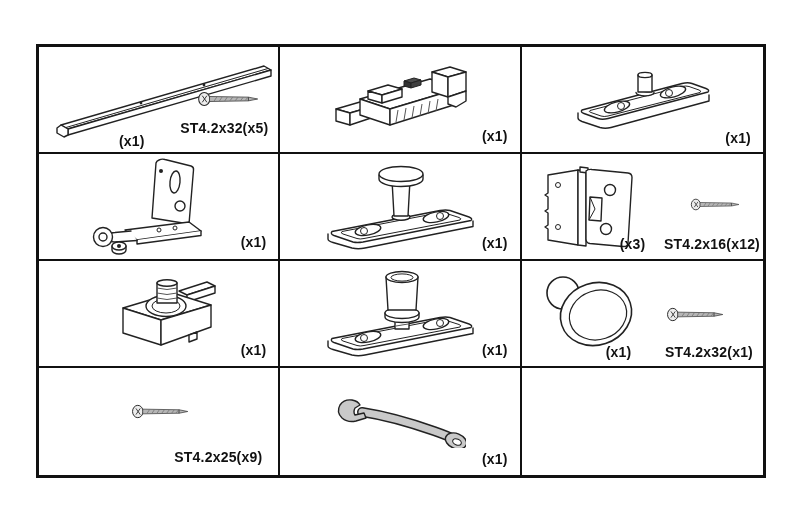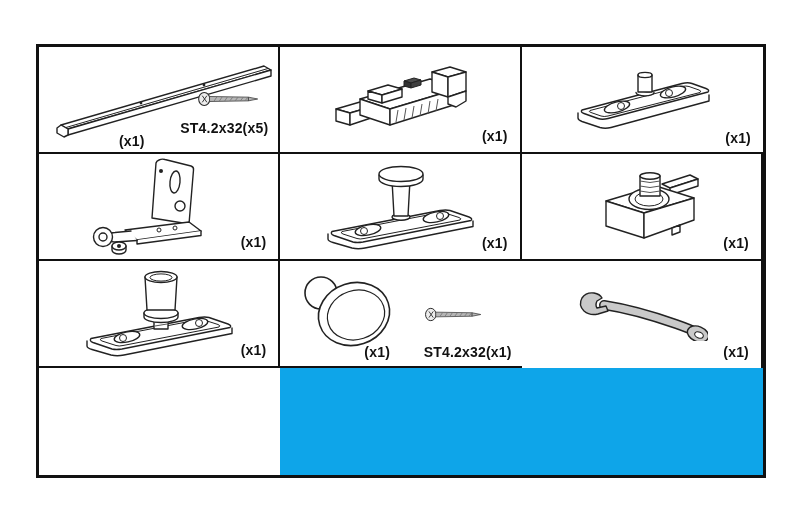--- a/index.html
+++ b/index.html
@@ -2,21 +2,21 @@
 <html><head>
 <meta charset="utf-8">
 <style>
   html,body{margin:0;padding:0;}
   body{
     width:800px;height:516px;position:relative;background:#ffffff;
     font-family:"Liberation Sans",sans-serif;overflow:hidden;
   }
   .sheet{
     position:absolute;left:36px;top:44px;width:730px;height:434px;
-    border:3px solid #111;box-sizing:border-box;background:#0ea5e9;
+    border:3px solid #111;box-sizing:border-box;background:#fca5a5;
     display:grid;grid-template-columns:repeat(3,1fr);grid-template-rows:repeat(4,1fr);
   }
   .cell{position:relative;border-right:2px solid #111;border-bottom:2px solid #111;background:#fff;overflow:hidden;}
   .cell.last-col{border-right:none;}
   .cell.last-row{border-bottom:none;}
   .lbl{
     position:absolute;font-weight:bold;font-size:14px;line-height:1;
     color:#111;white-space:nowrap;letter-spacing:.2px;
   }
   svg.part{position:absolute;left:0;top:0;}
@@ -126,20 +126,39 @@
       <ellipse class="ln" cx="156" cy="63" rx="13" ry="5" transform="rotate(-12 156 63)"></ellipse>
       <circle class="thin" cx="160" cy="62" r="3.5"></circle>
       <ellipse class="ln" cx="121" cy="63" rx="9" ry="3.2"></ellipse>
       <path class="ln" d="M112,26 L130,26 L128,62 L114,62 Z"></path>
       <path class="ln" d="M99,21 L99,25 A22,7.5 0 0 0 143,25 L143,21"></path>
       <ellipse class="ln" cx="121" cy="20" rx="22" ry="7.5"></ellipse>
     </svg>
     <span class="lbl" style="right:12px;bottom:9px">(x1)</span>
   </div>
 
+  <div class="cell last-col">
+    <svg class="part" style="left:12px;top:3px" width="126" height="100" viewBox="0 0 126 100">
+      <path class="ln" d="M14,18 L44,13 L44,88 L14,83 L14,72 L11,70 L14,68 L14,56 L11,54 L14,52 L14,40 L11,38 L14,36 Z"></path>
+      <circle class="thin" cx="24" cy="28" r="2.5"></circle>
+      <circle class="thin" cx="24" cy="70" r="2.5"></circle>
+      <path class="ln" d="M44,13 L52,14 L52,89 L44,88 Z"></path>
+      <path class="ln" d="M46,10 L54,11 L54,16 L46,15 Z"></path>
+      <path class="ln" d="M52,14 Q54,12 58,12.5 L94,16 Q98,16.5 98,20.5 L94,86 Q93.5,90 89,89.5 L56,86.5 Q52,86 52,82 Z"></path>
+      <circle class="ln" cx="76" cy="33" r="5.5"></circle>
+      <circle class="ln" cx="72" cy="72" r="5.5"></circle>
+      <path class="ln" d="M56,40 L68,41 L67,64 L55,63 Z"></path>
+      <path class="thin" d="M56,40 L61,52 L55,63"></path>
+    </svg>
+    <svg class="part" style="left:168px;top:44px" width="50" height="13" viewBox="0 0 94 24">
+        <use href="#screw-def"></use>
+      </svg>
+    <span class="lbl" style="left:98px;bottom:8px">(x3)</span>
+    <span class="lbl" style="right:3px;bottom:8px">ST4.2x16(x12)</span>
+  </div>
 
   <div class="cell">
     <svg class="part" width="240" height="106" viewBox="0 0 240 106">
       <path class="ln" d="M140,30 L168,21 L176,25 L148,34 Z"></path>
       <path class="ln" d="M148,34 L176,25 L176,32 L148,41 Z"></path>
       <path class="ln" d="M84,47 L134,32 L172,44 L122,59 Z"></path>
       <path class="ln" d="M84,47 L122,59 L122,84 L84,72 Z"></path>
       <path class="ln" d="M122,59 L172,44 L172,66 L122,84 Z"></path>
       <ellipse class="ln" cx="127" cy="45" rx="20" ry="10.5"></ellipse>
       <ellipse class="thin" cx="127" cy="45" rx="14" ry="7"></ellipse>
@@ -177,20 +196,26 @@
       <ellipse cx="60" cy="47" rx="36" ry="31" transform="rotate(-18 60 47)" fill="#fff" stroke="#222" stroke-width="1.6"></ellipse>
       <ellipse cx="62" cy="48" rx="29" ry="24.5" transform="rotate(-18 62 48)" fill="#fff" stroke="#222" stroke-width="1.2"></ellipse>
     </svg>
     <svg class="part" style="left:144px;top:46px" width="58" height="15" viewBox="0 0 94 24">
         <use href="#screw-def"></use>
       </svg>
     <span class="lbl" style="left:84px;bottom:7px">(x1)</span>
     <span class="lbl" style="right:10px;bottom:7px">ST4.2x32(x1)</span>
   </div>
 
+  <div class="cell last-row">
+    <svg class="part" style="left:92px;top:36px" width="58" height="15" viewBox="0 0 94 24">
+        <use href="#screw-def"></use>
+      </svg>
+    <span class="lbl" style="right:16px;bottom:11px">ST4.2x25(x9)</span>
+  </div>
 
   <div class="cell last-row">
     <svg class="part" style="left:46px;top:24px" width="140" height="56" viewBox="0 0 140 56">
       <path d="M36,20 C62,24 88,32 108,39 C118,42.5 124,45 128,47" stroke="#222" stroke-width="10" fill="none" stroke-linecap="round"></path>
       <path d="M36,20 C62,24 88,32 108,39 C118,42.5 124,45 128,47" stroke="#c9c9c9" stroke-width="7" fill="none" stroke-linecap="round"></path>
       <path d="M40,26 L30,29 Q22,31 16,26 Q10,20 14,13 Q18,7 26,8 Q32,9 34,13 L29,16 Q27,20 29,23 L38,21 Z" fill="#c9c9c9" stroke="#222" stroke-width="1.4" stroke-linejoin="round"></path>
       <ellipse cx="130" cy="49" rx="11" ry="7.5" transform="rotate(22 130 49)" fill="#c9c9c9" stroke="#222" stroke-width="1.4"></ellipse>
       <ellipse cx="131" cy="50" rx="4.5" ry="3" transform="rotate(22 131 50)" fill="#fff" stroke="#222" stroke-width="1.1"></ellipse>
     </svg>
     <span class="lbl" style="right:12px;bottom:9px">(x1)</span>

